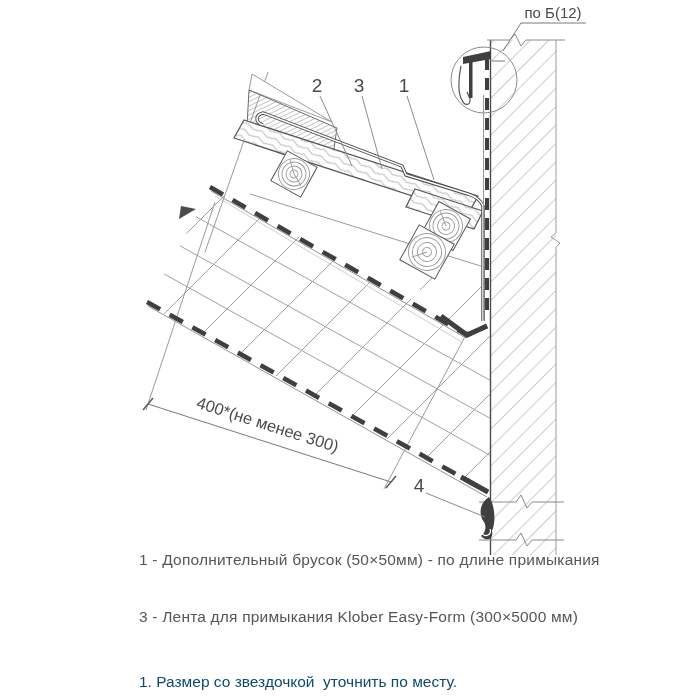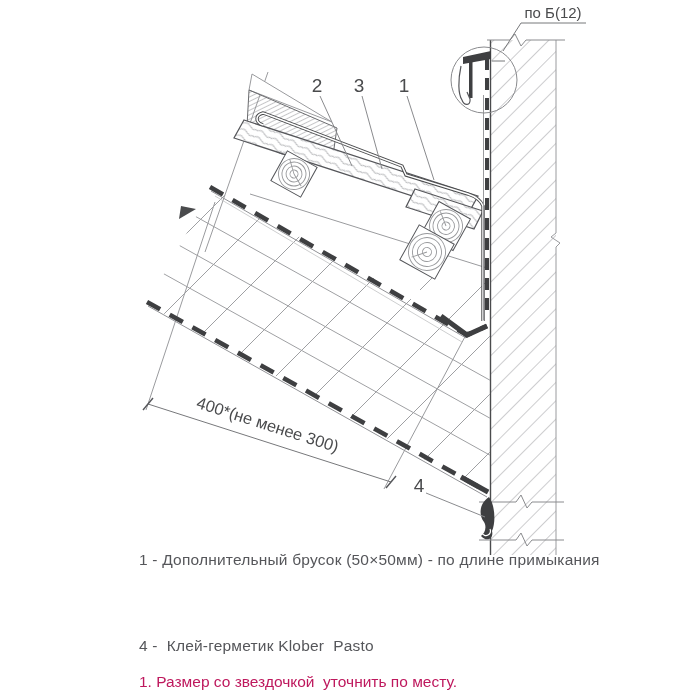--- a/index.html
+++ b/index.html
@@ -2,21 +2,21 @@
 <html><head>
 <meta charset="utf-8">
 <style>
   html,body{margin:0;padding:0;background:#ffffff;}
   .stage{position:relative;width:700px;height:700px;background:#ffffff;overflow:hidden;
          font-family:"Liberation Sans", sans-serif;}
   .stage svg{position:absolute;left:0;top:0;}
   .legend{position:absolute;left:12px;top:0;width:700px;height:700px;pointer-events:none;}
   .legend-item{position:absolute;left:127px;font-size:15.5px;color:#55565a;
                white-space:pre;letter-spacing:.2px;}
-  .legend-note{position:absolute;left:127px;font-size:15.5px;color:#be185d;white-space:pre;}
+  .legend-note{position:absolute;left:127px;font-size:15.5px;color:#0c4a6e;white-space:pre;}
   text{font-family:"Liberation Sans", sans-serif;}
 </style>
 </head>
 <body>
 
 <div class="stage">
 
 <svg width="700" height="700" viewBox="0 0 700 700">
   <defs>
     <pattern id="wallHatch" width="13" height="13" patternUnits="userSpaceOnUse" patternTransform="rotate(45)">
@@ -155,17 +155,17 @@
     <line x1="362" y1="96" x2="382" y2="169" stroke="#8a8b8e" stroke-width="1"></line>
     <line x1="407" y1="96" x2="434" y2="180" stroke="#8a8b8e" stroke-width="1"></line>
     <text x="317" y="92" text-anchor="middle" font-size="19" fill="#4a4b4d">2</text>
     <text x="359" y="92" text-anchor="middle" font-size="19" fill="#4a4b4d">3</text>
     <text x="404" y="92" text-anchor="middle" font-size="19" fill="#4a4b4d">1</text>
   </g>
 </svg>
 
 <div class="legend">
   <div class="legend-item" style="top:551px">1 - Дополнительный брусок (50×50мм) - по длине примыкания</div>
-  <div class="legend-item" style="top:637px">4 -  Клей-герметик Klober  Pasto</div>
+  <div class="legend-item" style="top:608px">3 - Лента для примыкания Klober Easy-Form (300×5000 мм)</div>
   <div class="legend-note" style="top:673px">1. Размер со звездочкой  уточнить по месту.</div>
 </div>
 
 </div>
 
 </body></html>

